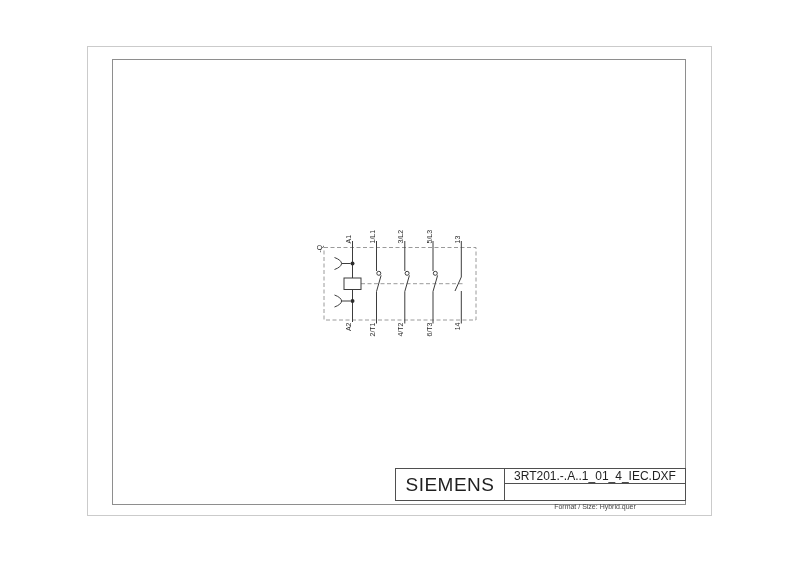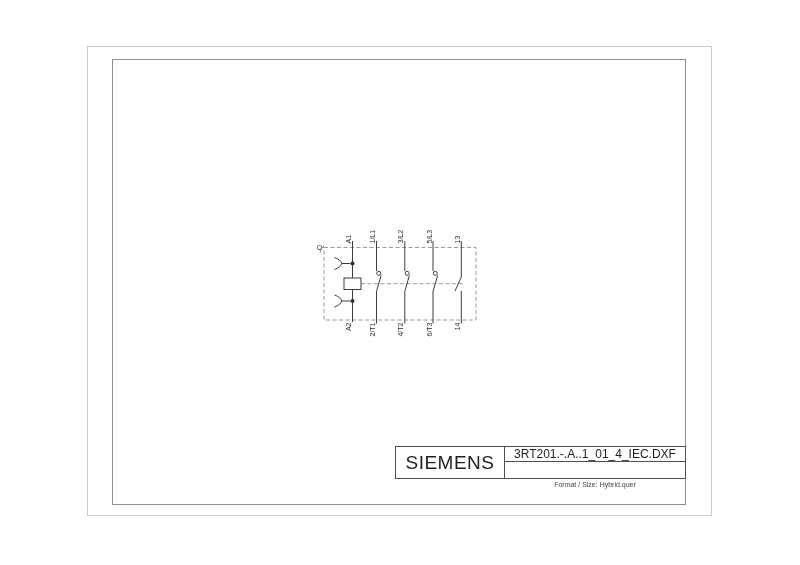--- a/index.html
+++ b/index.html
@@ -10,21 +10,21 @@
   }
   .outer-border{
     position:absolute;left:87px;top:46px;width:625px;height:470px;
     border:1px solid #cbcbcb;box-sizing:border-box;background:#ffffff;
   }
   .inner-frame{
     position:absolute;left:112px;top:59px;width:574px;height:446px;
     border:1px solid #8e8e8e;box-sizing:border-box;background:#ffffff;
   }
   .title-block{
-    position:absolute;left:395px;top:446px;width:291px;height:33px;
+    position:absolute;left:395px;top:468px;width:291px;height:33px;
     box-sizing:border-box;border:1px solid #4f4f4f;
     display:flex;background:#ffffff;
   }
   .tb-brand{
     width:109px;height:100%;box-sizing:border-box;
     border-right:1px solid #4f4f4f;
     display:flex;align-items:center;justify-content:center;
     font-size:19px;letter-spacing:0.5px;color:#1f1f1f;
   }
   .tb-right{flex:1;display:flex;flex-direction:column;gap:19px;}

